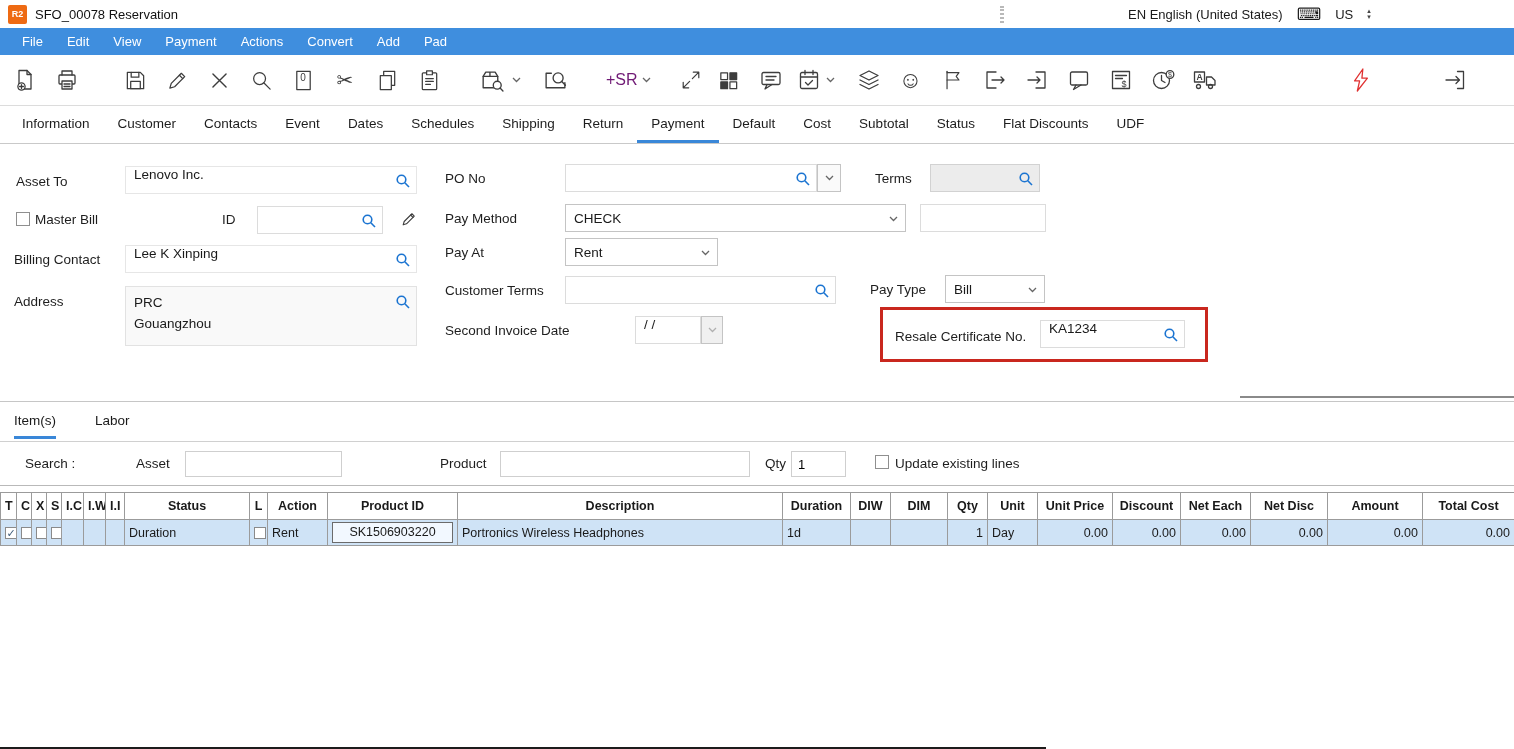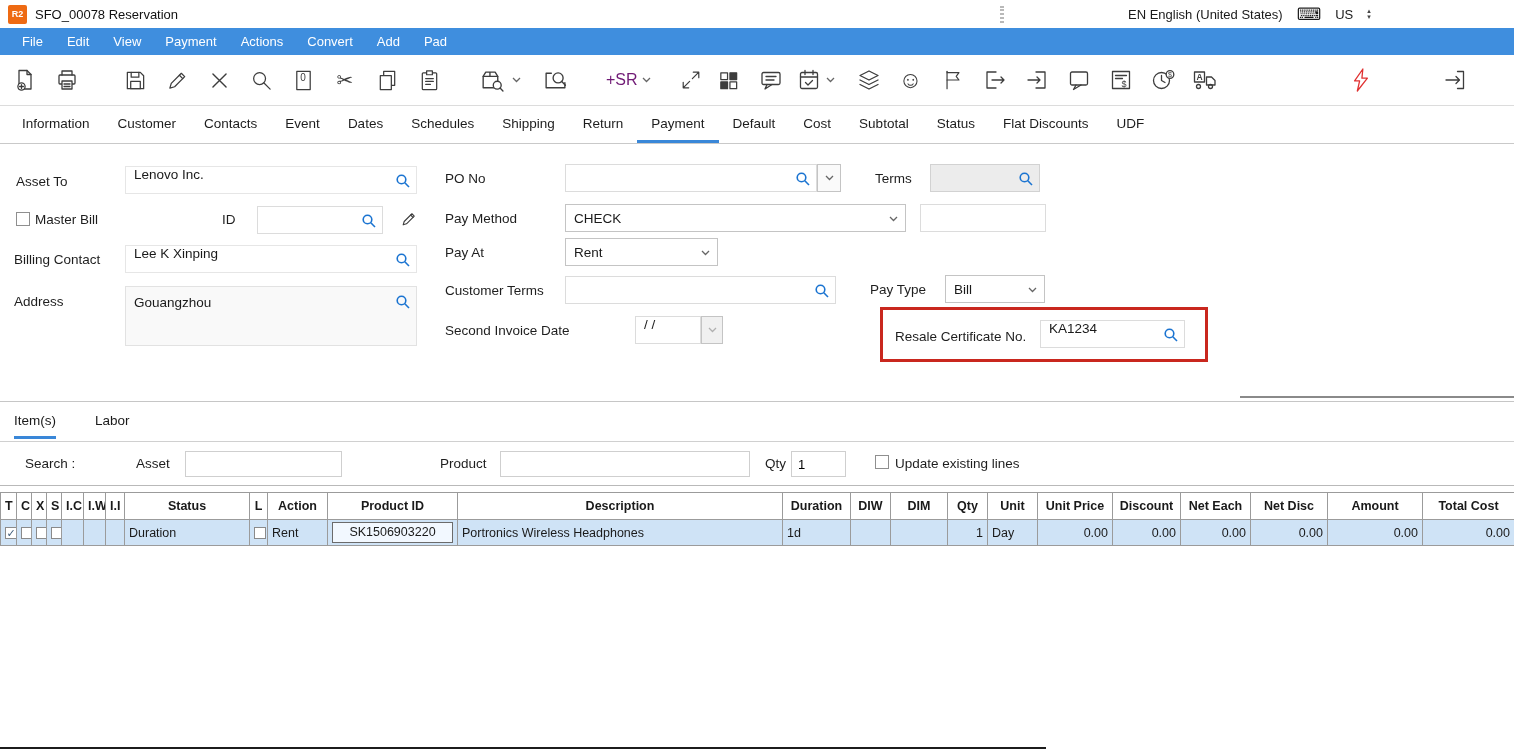--- a/index.html
+++ b/index.html
@@ -361,20 +361,21 @@
     <div class="fld" style="left:125px;top:101px;width:292px;border-color:#e6e6e6">
       <span>Lee K Xinping</span>
       <svg class="mag" width="16" height="16" viewBox="0 0 16 16" style="stroke:#1b74d1;fill:none;stroke-width:1.6">
           <circle cx="6.5" cy="6.5" r="4.3"></circle>
           <path d="M9.8 9.8L14 14"></path>
         </svg>
     </div>
 
     <span class="lbl" style="left:14px;top:150px">Address</span>
     <div class="addr" style="left:125px;top:142px;width:292px;height:60px">
+      <div>PRC</div>
       <div>Gouangzhou</div>
       <svg style="position:absolute;right:5px;top:7px;stroke:#1b74d1;fill:none;stroke-width:1.6" width="16" height="16" viewBox="0 0 16 16">
           <circle cx="6.5" cy="6.5" r="4.3"></circle>
           <path d="M9.8 9.8L14 14"></path>
         </svg>
     </div>
 
     <span class="lbl" style="left:445px;top:27px">PO No</span>
     <div class="fld" style="left:565px;top:20px;width:252px">
       <span></span>

